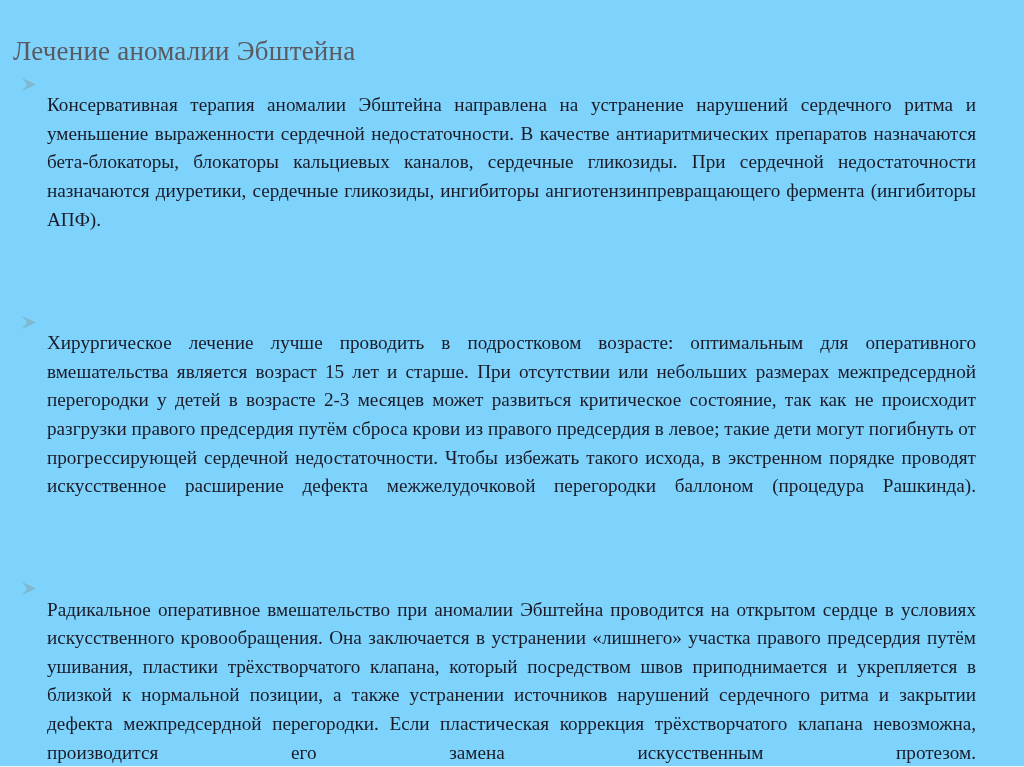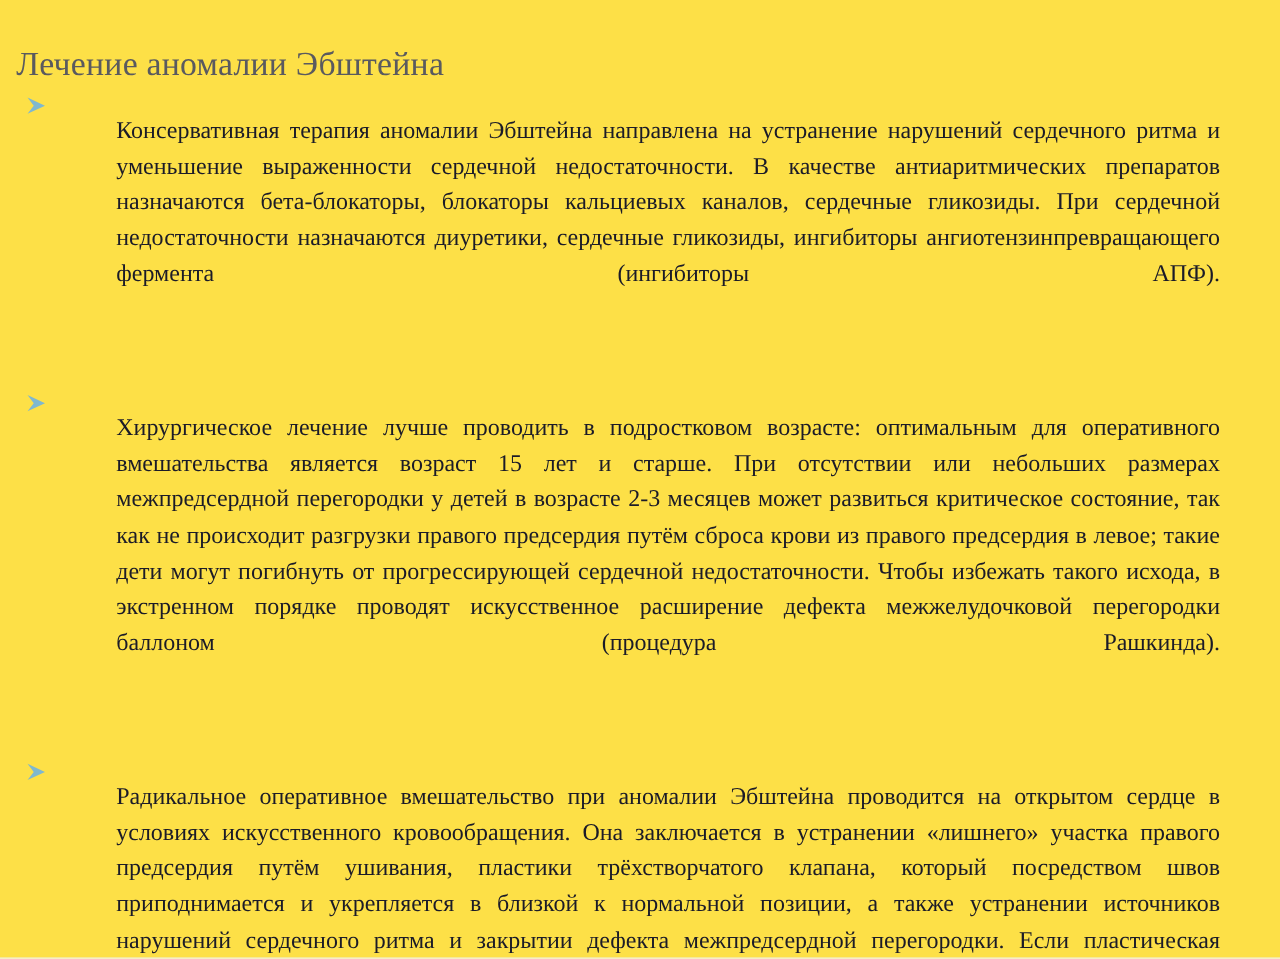--- a/index.html
+++ b/index.html
@@ -6,21 +6,21 @@
   html, body {
     margin: 0;
     padding: 0;
     background: #ffffff;
   }
 
   .slide {
     position: relative;
     width: 1024px;
     height: 767px;
-    background: #fde047;
+    background: #7dd3fc;
     box-sizing: border-box;
     overflow: hidden;
     border-bottom: 1px solid #f0f0f0;
   }
 
   .slide-title {
     position: absolute;
     left: 13px;
     top: 18px;
     font-family: "Liberation Serif", "DejaVu Serif", serif;
@@ -36,21 +36,20 @@
     left: 0;
     top: 72px;
     width: 1024px;
   }
 
   .bullet-row {
     display: flex;
     align-items: flex-start;
     padding: 0 24px 0 0;
     margin-bottom: 28px;
-    gap: 46px;
   }
 
   .bullet-row:last-child {
     margin-bottom: 0;
   }
 
   .bullet-marker {
     flex: 0 0 auto;
     width: 26px;
     margin-left: 21px;

